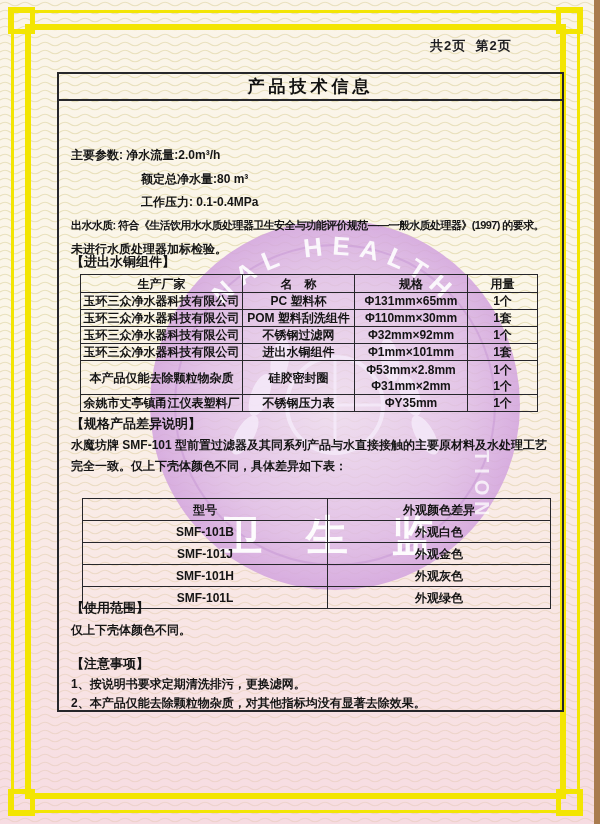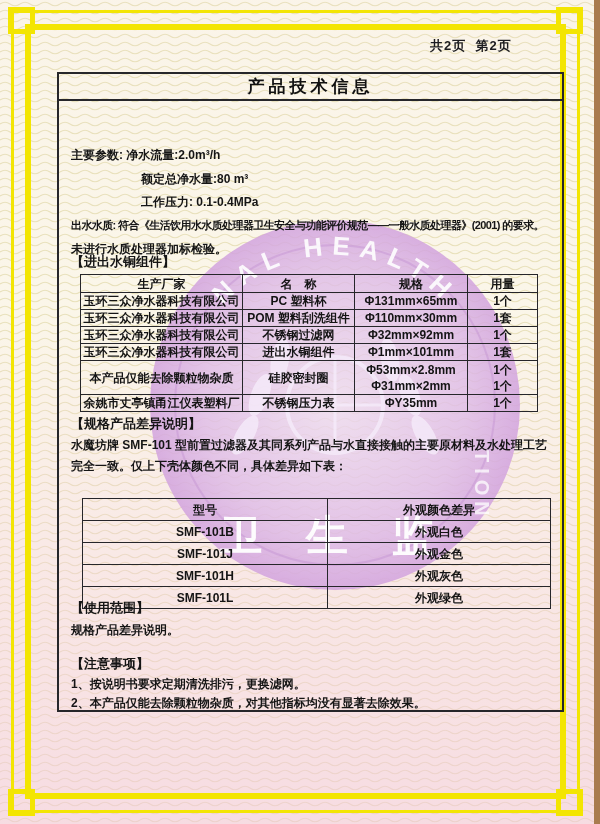--- a/index.html
+++ b/index.html
@@ -142,21 +142,21 @@
   <div class="page-indicator">共2页  第2页</div>
 
   <div class="content-box">
     <div class="title-bar">产品技术信息</div>
 
     <div class="content">
 
       <div class="line" style="top:43px">主要参数: 净水流量:2.0m³/h</div>
       <div class="line indent" style="top:67px">额定总净水量:80 m³</div>
       <div class="line indent" style="top:90px">工作压力: 0.1-0.4MPa</div>
-      <div class="line tight" style="top:113px; font-size:11px">出水水质: 符合《生活饮用水水质处理器卫生安全与功能评价规范——一般水质处理器》(2001) 的要求。</div>
+      <div class="line tight" style="top:113px; font-size:11px">出水水质: 符合《生活饮用水水质处理器卫生安全与功能评价规范——一般水质处理器》(1997) 的要求。</div>
       <div class="line" style="top:137px">未进行水质处理器加标检验。</div>
 
       <div class="line heading" style="top:150px">【进出水铜组件】</div>
       <table class="tbl-components">
         <colgroup>
             <col style="width:162px">
             <col style="width:112px">
             <col style="width:113px">
             <col style="width:70px">
           </colgroup>
@@ -233,21 +233,21 @@
           <td>外观灰色</td>
         </tr>
         <tr>
           <td>SMF-101L</td>
           <td>外观绿色</td>
         </tr>
       </tbody>
         </table>
 
       <div class="line heading" style="top:496px">【使用范围】</div>
-      <div class="line" style="top:518px">规格产品差异说明。</div>
+      <div class="line" style="top:518px">仅上下壳体颜色不同。</div>
 
       <div class="line heading" style="top:552px">【注意事项】</div>
       <div class="line" style="top:572px">1、按说明书要求定期清洗排污，更换滤网。</div>
       <div class="line" style="top:591px">2、本产品仅能去除颗粒物杂质，对其他指标均没有显著去除效果。</div>
     </div>
   </div>
 
 </div>
 
 </body></html>

